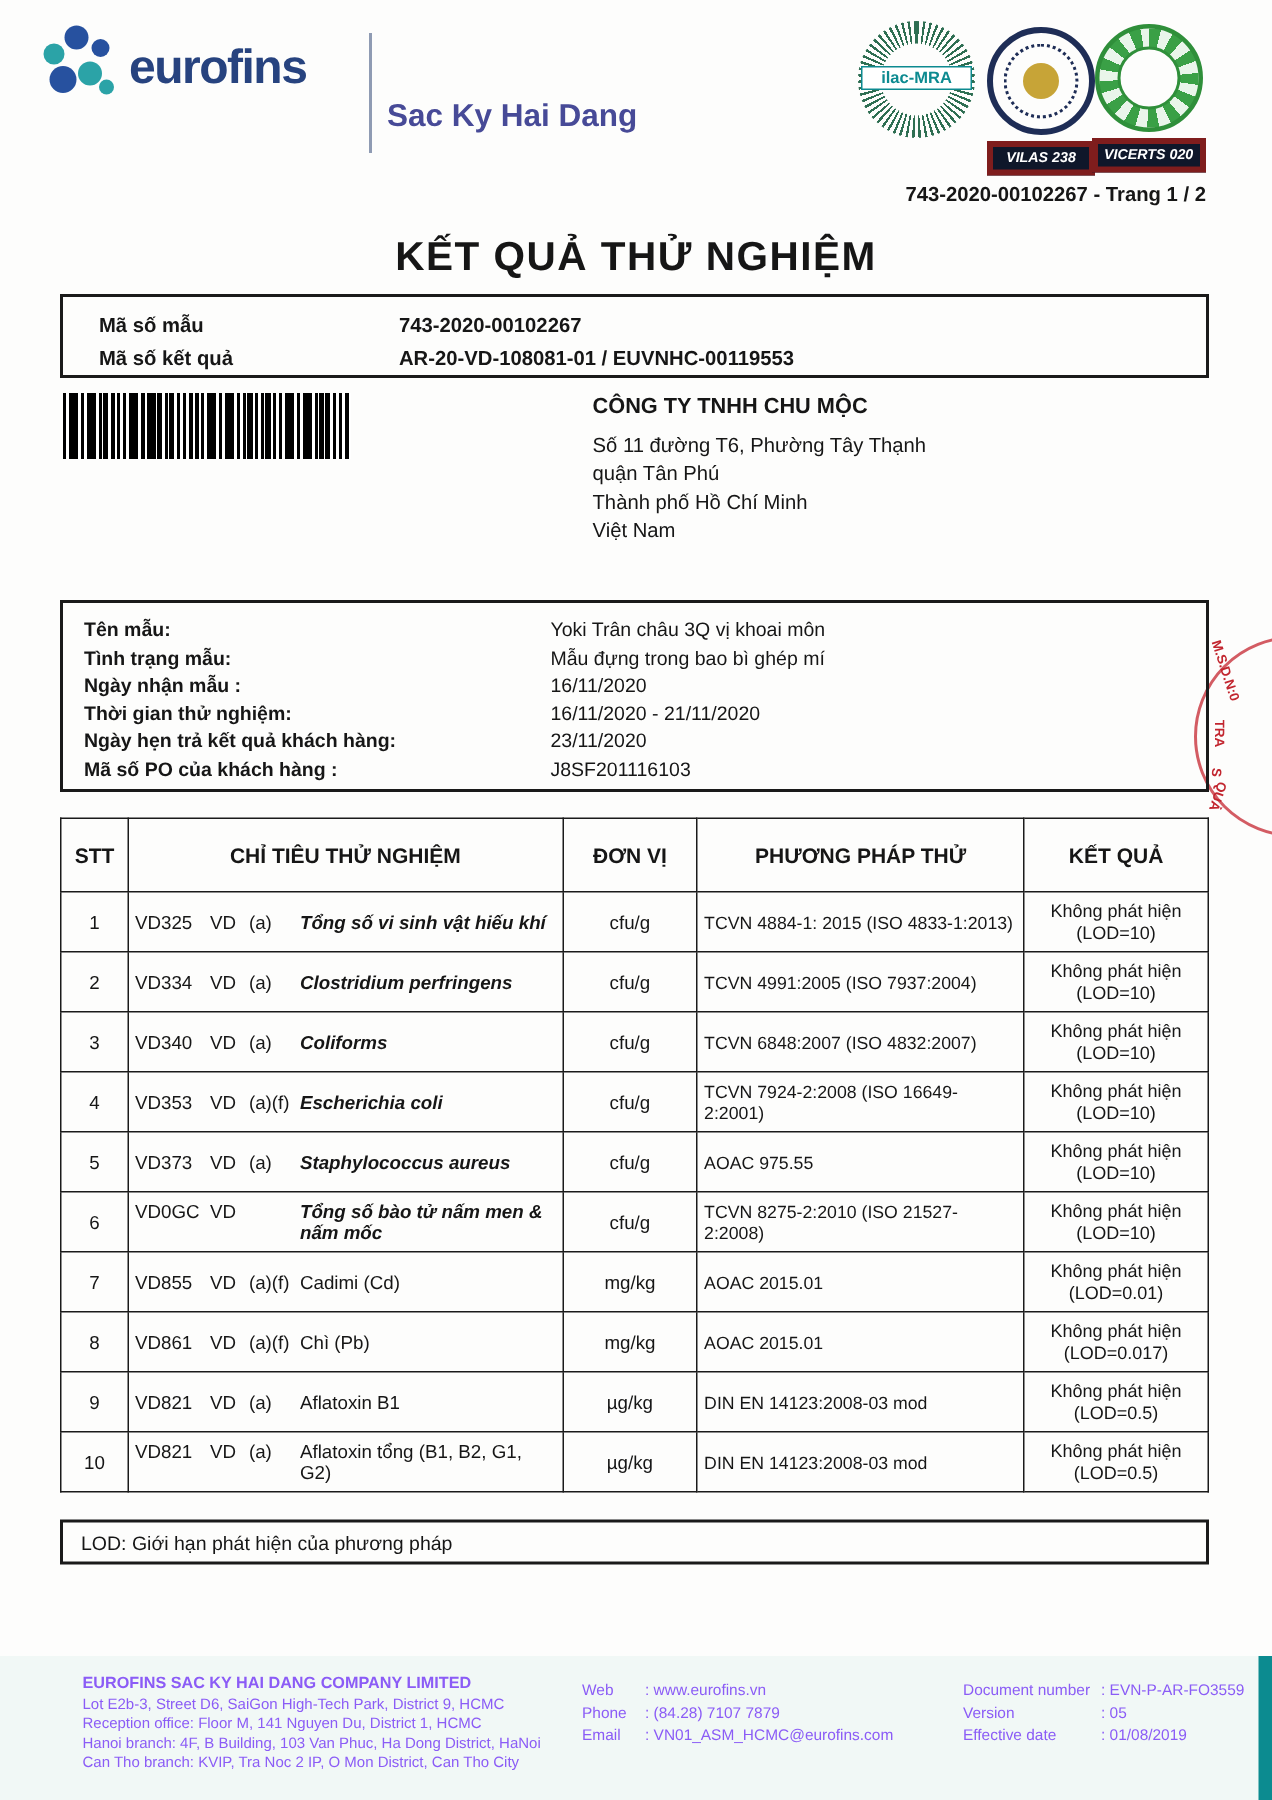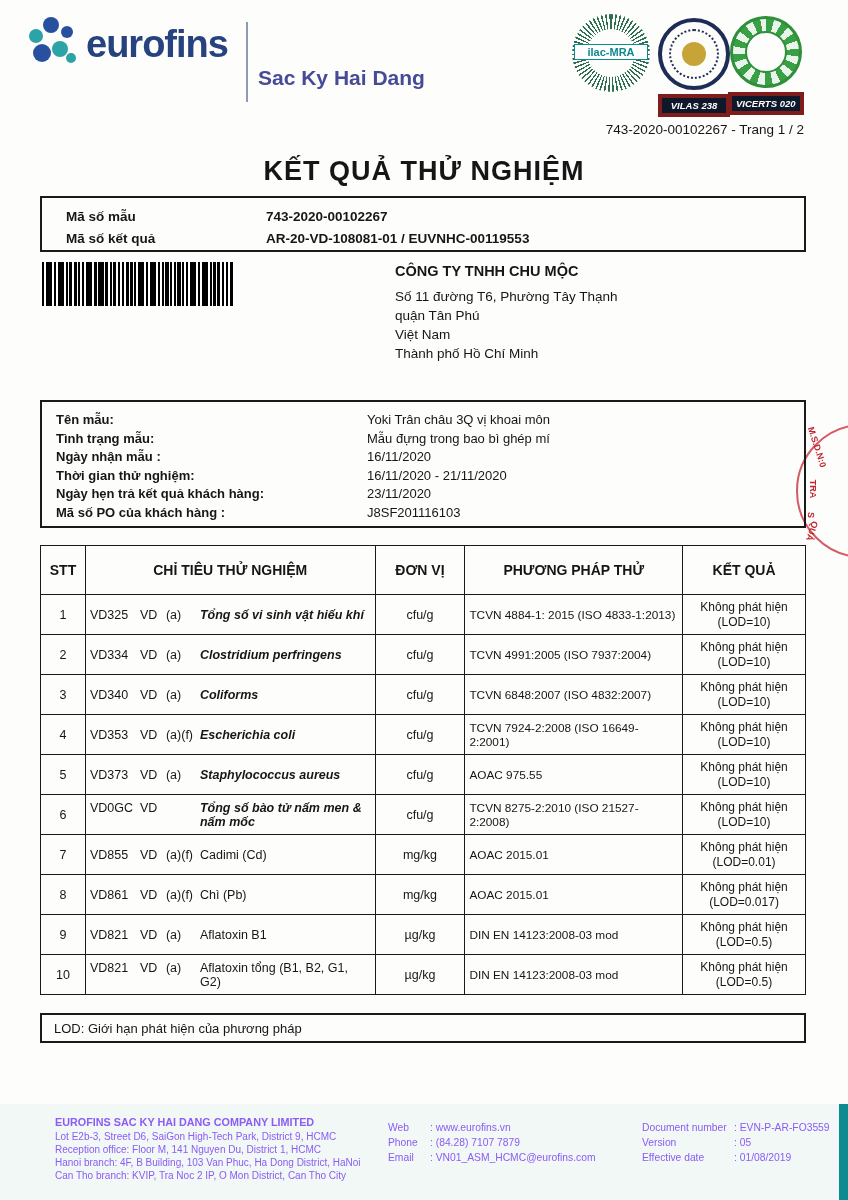--- a/index.html
+++ b/index.html
@@ -1,25 +1,25 @@
 <!DOCTYPE html>
 <html><head>
 <meta charset="utf-8">
 <style>
   html,body{margin:0;padding:0;background:#fff;}
   .page{position:relative;width:848px;height:1200px;background:#fdfdfc;overflow:hidden;
         font-family:"Liberation Sans",sans-serif;color:#161616;}
 
   
   .logo-block{position:absolute;left:26px;top:16px;display:flex;align-items:center;gap:8px;}
-  .brand-word{font-size:38px;font-weight:bold;color:#27437f;letter-spacing:-1px;}
+  .brand-word{font-size:32px;font-weight:bold;color:#27437f;letter-spacing:-1px;}
   .header-divider{position:absolute;left:246px;top:22px;width:2px;height:80px;background:#8f9bb3;}
   .division{position:absolute;left:258px;top:66px;font-size:21px;font-weight:bold;color:#474a97;}
 
-  .doc-ref{position:absolute;right:44px;top:122px;font-size:13.5px;font-weight:normal;}
+  .doc-ref{position:absolute;right:44px;top:122px;font-size:13.5px;font-weight:bold;}
 
   
   .badge{position:absolute;}
   .rays{width:78px;height:78px;border-radius:50%;position:relative;
         background:repeating-conic-gradient(#2e6e52 0deg 2.5deg,transparent 2.5deg 6.5deg);}
   .rays::after{content:"";position:absolute;inset:15px;background:#fdfdfc;border-radius:50%;}
   .ilac-label{position:absolute;top:30px;left:2px;right:2px;z-index:2;background:#fff;
         border:1px solid #0d8a90;color:#0d8a90;font-weight:bold;font-size:11px;text-align:center;padding:1px 0;}
   .ring{width:64px;height:64px;border-radius:50%;border:4px solid #1e2d56;position:relative;background:#fdfdfc;}
   .ring::after{content:"";position:absolute;inset:7px;border:2px dotted #1e2d56;border-radius:50%;}
@@ -145,22 +145,22 @@
       <span class="lbl">Mã số kết quả</span>
       <span>AR-20-VD-108081-01 / EUVNHC-00119553</span>
     </div>
   </div>
 
   <div class="barcode"></div>
   <div class="recipient">
     <div class="company">CÔNG TY TNHH CHU MỘC</div>
     <div>Số 11 đường T6, Phường Tây Thạnh</div>
     <div>quận Tân Phú</div>
+    <div>Thành phố Hồ Chí Minh</div>
     <div>Việt Nam</div>
-    <div>Thành phố Hồ Chí Minh</div>
   </div>
 
   <div class="stamp">
     <span class="s1">M.S.D.N:0</span>
     <span class="s2">TRA</span>
     <span class="s3">S</span>
     <span class="s4">QUẢ</span>
   </div>
 
   <div class="samplebox">

